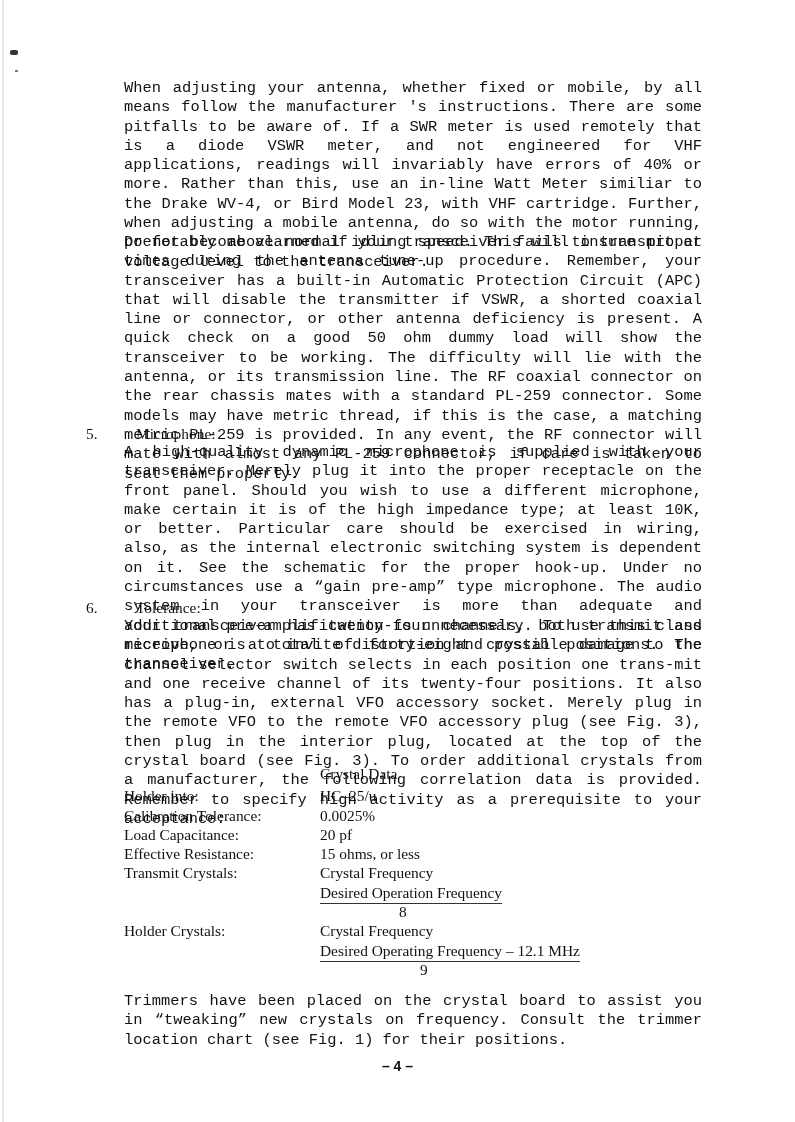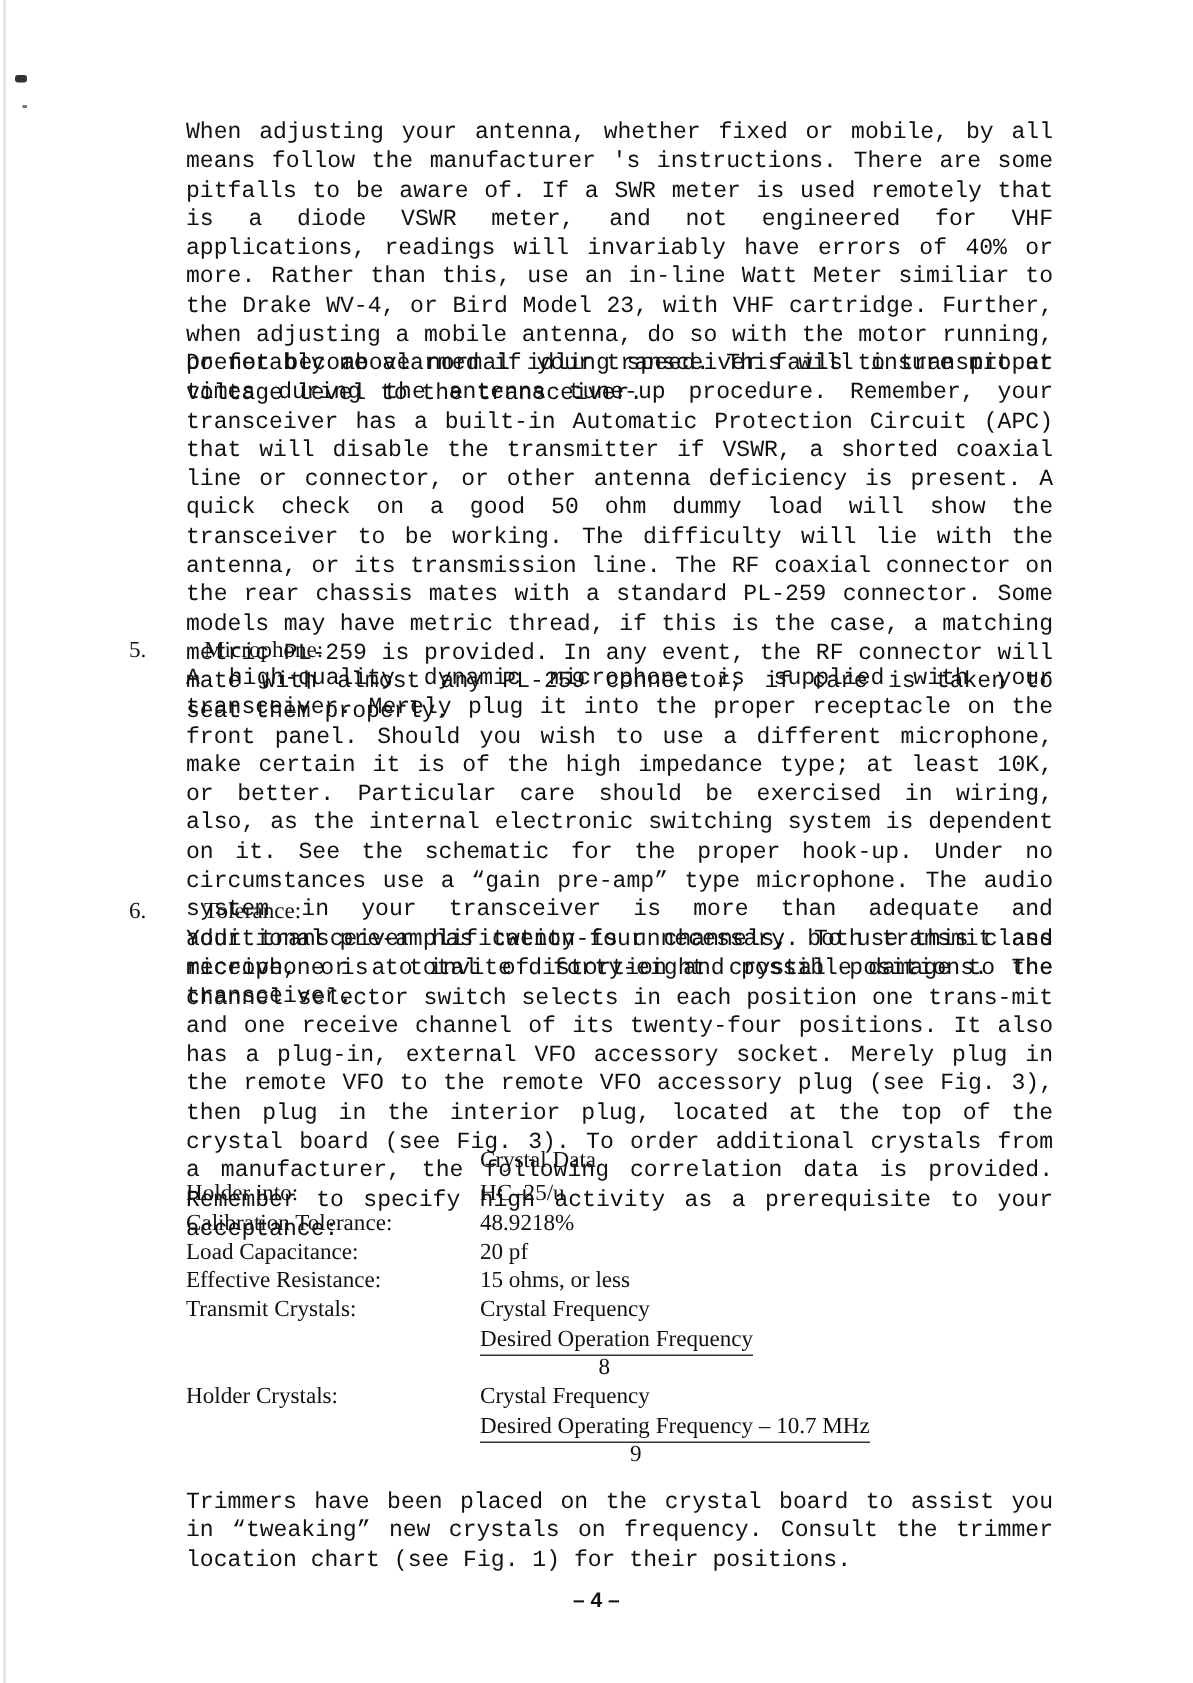--- a/index.html
+++ b/index.html
@@ -49,21 +49,21 @@
 <div class="table">
   <div class="row">
       <span class="val">Crystal Data</span>
     </div>
   <div class="row" style="margin-top:3px;">
       <span class="lbl">Holder into:</span>
       <span class="val">HC–25/u</span>
     </div>
   <div class="row">
       <span class="lbl">Calibration Tolerance:</span>
-      <span class="val">48.9218%</span>
+      <span class="val">0.0025%</span>
     </div>
   <div class="row">
       <span class="lbl">Load Capacitance:</span>
       <span class="val">20 pf</span>
     </div>
   <div class="row">
       <span class="lbl">Effective Resistance:</span>
       <span class="val">15 ohms, or less</span>
     </div>
   <div class="row">
@@ -74,21 +74,21 @@
       <span class="val uline">Desired Operation Frequency</span>
     </div>
   <div class="row">
       <span class="frac-den" style="left:275px;">8</span>
     </div>
   <div class="row">
       <span class="lbl">Holder Crystals:</span>
       <span class="val">Crystal Frequency</span>
     </div>
   <div class="row">
-      <span class="val uline">Desired Operating Frequency – 10.7 MHz</span>
+      <span class="val uline">Desired Operating Frequency – 12.1 MHz</span>
     </div>
   <div class="row">
       <span class="frac-den" style="left:296px;">9</span>
     </div>
 </div>
 
 <p class="para" style="top:992px;">Trimmers have been placed on the crystal board to assist you in “tweaking” new crystals on frequency. Consult the trimmer location chart (see Fig. 1) for their positions.</p>
 
 <div class="page-num">– 4 –</div>
 

